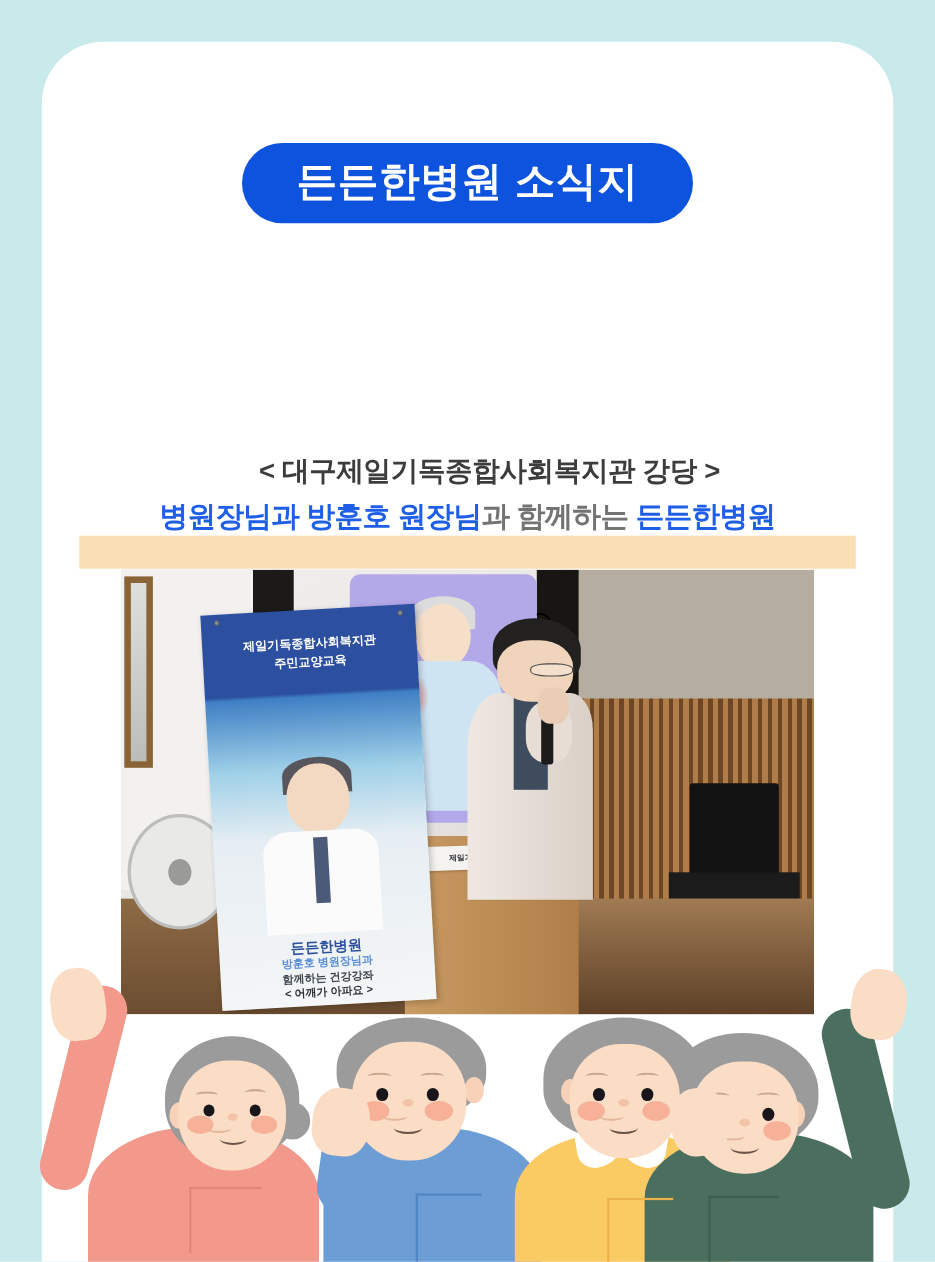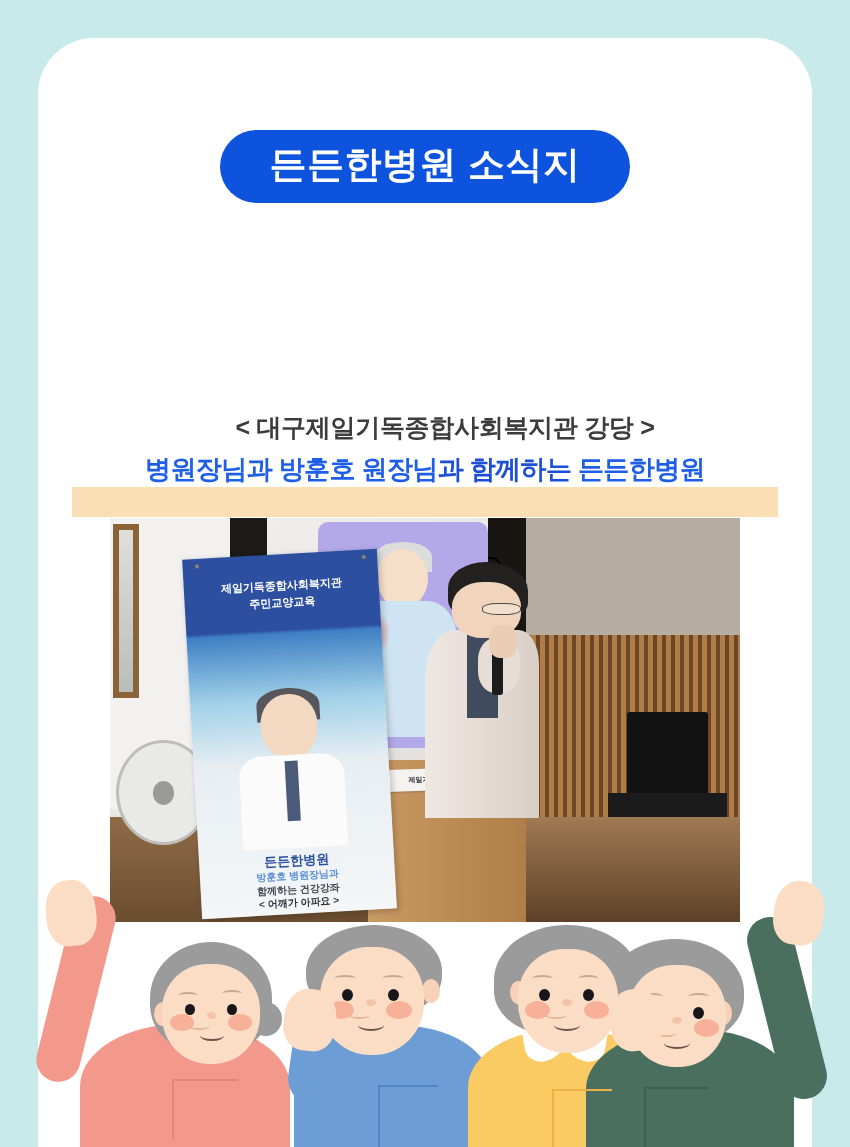--- a/index.html
+++ b/index.html
@@ -61,21 +61,21 @@
     color: #3c3c3c; font-size: 25px; font-weight: 600;
     letter-spacing: -0.3px; white-space: nowrap; margin-left: 20px;
   }
   #sub-lecture {
     position: absolute; left: 0; top: 414px;
     width: 774px; text-align: center;
     font-size: 26px; font-weight: 700;
     letter-spacing: -0.6px; white-space: nowrap;
   }
   .blue { color: #1f5fe8; }
-  .dark { color: #1d4ed8; text-align: center; }
+  .dark { color: #737373; text-align: center; }
 
   
   #peach-band {
     position: absolute; left: 34px; top: 449px;
     width: 706px; height: 30px;
     background: #fbdfb4;
   }
 
   
   #photo {

